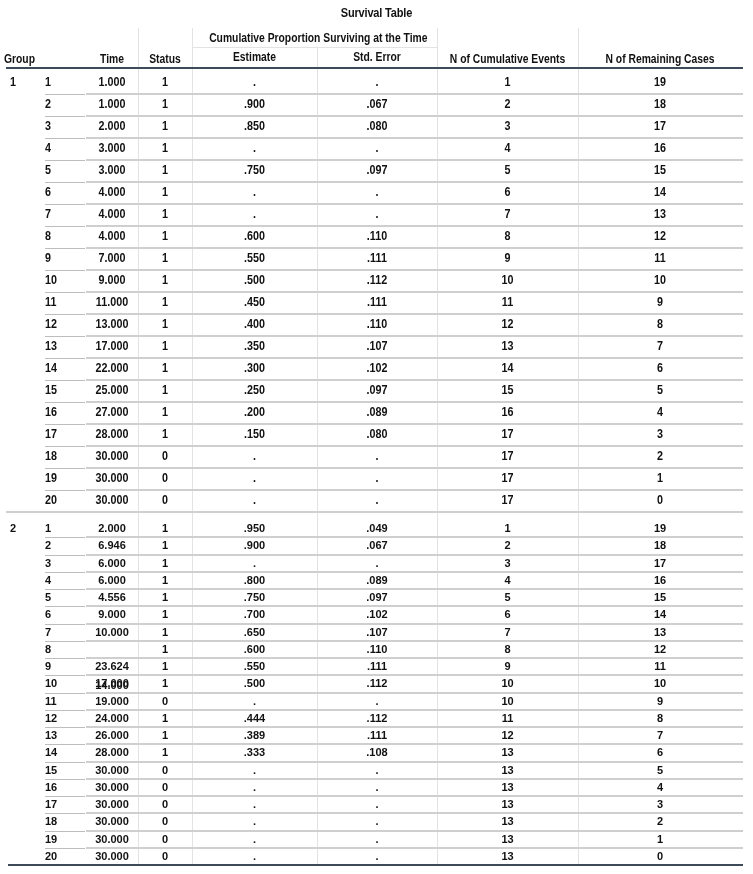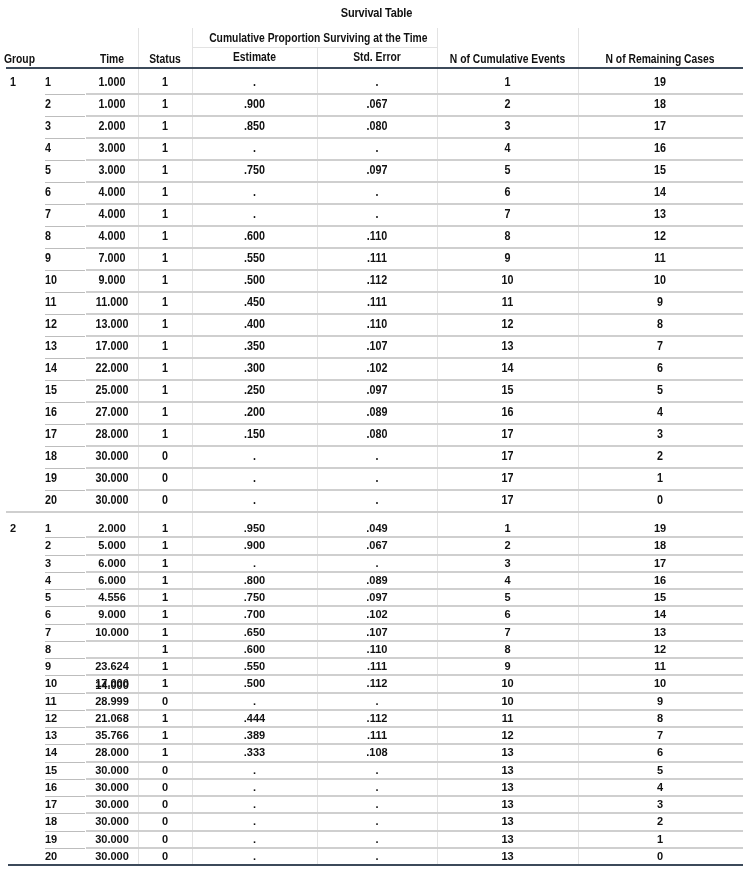--- a/index.html
+++ b/index.html
@@ -274,21 +274,21 @@
           <div class="cell" style="left: 138px; width: 54px; top: 522px; text-align: center;">1</div>
           <div class="cell" style="left: 192px; width: 125px; top: 522px; text-align: center;">.950</div>
           <div class="cell" style="left: 317px; width: 120px; top: 522px; text-align: center;">.049</div>
           <div class="cell" style="left: 437px; width: 141px; top: 522px; text-align: center;">1</div>
           <div class="cell" style="left: 578px; width: 164px; top: 522px; text-align: center;">19</div>
           <div class="rowline" style="left: 86px; width: 657px; top: 536px;"></div>
           <div class="rowline-short" style="left: 45px; width: 40px; top: 537px;"></div>
         </div>
         <div class="row" style="top: 0px;">
           <div class="cell" style="left: 45px; width: 40px; top: 539.25px; text-align: left; transform-origin: left center;">2</div>
-          <div class="cell" style="left: 86px; width: 52px; top: 539.25px; text-align: center;">5.000</div>
+          <div class="cell" style="left: 86px; width: 52px; top: 539.25px; text-align: center;">6.946</div>
           <div class="cell" style="left: 138px; width: 54px; top: 539.25px; text-align: center;">1</div>
           <div class="cell" style="left: 192px; width: 125px; top: 539.25px; text-align: center;">.900</div>
           <div class="cell" style="left: 317px; width: 120px; top: 539.25px; text-align: center;">.067</div>
           <div class="cell" style="left: 437px; width: 141px; top: 539.25px; text-align: center;">2</div>
           <div class="cell" style="left: 578px; width: 164px; top: 539.25px; text-align: center;">18</div>
           <div class="rowline" style="left: 86px; width: 657px; top: 554px;"></div>
           <div class="rowline-short" style="left: 45px; width: 40px; top: 555px;"></div>
         </div>
         <div class="row" style="top: 0px;">
           <div class="cell" style="left: 45px; width: 40px; top: 556.5px; text-align: left; transform-origin: left center;">3</div>
@@ -373,43 +373,43 @@
           <div class="cell" style="left: 138px; width: 54px; top: 677.25px; text-align: center;">1</div>
           <div class="cell" style="left: 192px; width: 125px; top: 677.25px; text-align: center;">.500</div>
           <div class="cell" style="left: 317px; width: 120px; top: 677.25px; text-align: center;">.112</div>
           <div class="cell" style="left: 437px; width: 141px; top: 677.25px; text-align: center;">10</div>
           <div class="cell" style="left: 578px; width: 164px; top: 677.25px; text-align: center;">10</div>
           <div class="rowline" style="left: 86px; width: 657px; top: 692px;"></div>
           <div class="rowline-short" style="left: 45px; width: 40px; top: 693px;"></div>
         </div>
         <div class="row" style="top: 0px;">
           <div class="cell" style="left: 45px; width: 40px; top: 694.5px; text-align: left; transform-origin: left center;">11</div>
-          <div class="cell" style="left: 86px; width: 52px; top: 694.5px; text-align: center;">28.999</div>
+          <div class="cell" style="left: 86px; width: 52px; top: 694.5px; text-align: center;">19.000</div>
           <div class="cell" style="left: 138px; width: 54px; top: 694.5px; text-align: center;">0</div>
           <div class="cell" style="left: 192px; width: 125px; top: 694.5px; text-align: center;">.</div>
           <div class="cell" style="left: 317px; width: 120px; top: 694.5px; text-align: center;">.</div>
           <div class="cell" style="left: 437px; width: 141px; top: 694.5px; text-align: center;">10</div>
           <div class="cell" style="left: 578px; width: 164px; top: 694.5px; text-align: center;">9</div>
           <div class="rowline" style="left: 86px; width: 657px; top: 709px;"></div>
           <div class="rowline-short" style="left: 45px; width: 40px; top: 710px;"></div>
         </div>
         <div class="row" style="top: 0px;">
           <div class="cell" style="left: 45px; width: 40px; top: 711.75px; text-align: left; transform-origin: left center;">12</div>
-          <div class="cell" style="left: 86px; width: 52px; top: 711.75px; text-align: center;">21.068</div>
+          <div class="cell" style="left: 86px; width: 52px; top: 711.75px; text-align: center;">24.000</div>
           <div class="cell" style="left: 138px; width: 54px; top: 711.75px; text-align: center;">1</div>
           <div class="cell" style="left: 192px; width: 125px; top: 711.75px; text-align: center;">.444</div>
           <div class="cell" style="left: 317px; width: 120px; top: 711.75px; text-align: center;">.112</div>
           <div class="cell" style="left: 437px; width: 141px; top: 711.75px; text-align: center;">11</div>
           <div class="cell" style="left: 578px; width: 164px; top: 711.75px; text-align: center;">8</div>
           <div class="rowline" style="left: 86px; width: 657px; top: 726px;"></div>
           <div class="rowline-short" style="left: 45px; width: 40px; top: 727px;"></div>
         </div>
         <div class="row" style="top: 0px;">
           <div class="cell" style="left: 45px; width: 40px; top: 729px; text-align: left; transform-origin: left center;">13</div>
-          <div class="cell" style="left: 86px; width: 52px; top: 729px; text-align: center;">35.766</div>
+          <div class="cell" style="left: 86px; width: 52px; top: 729px; text-align: center;">26.000</div>
           <div class="cell" style="left: 138px; width: 54px; top: 729px; text-align: center;">1</div>
           <div class="cell" style="left: 192px; width: 125px; top: 729px; text-align: center;">.389</div>
           <div class="cell" style="left: 317px; width: 120px; top: 729px; text-align: center;">.111</div>
           <div class="cell" style="left: 437px; width: 141px; top: 729px; text-align: center;">12</div>
           <div class="cell" style="left: 578px; width: 164px; top: 729px; text-align: center;">7</div>
           <div class="rowline" style="left: 86px; width: 657px; top: 743px;"></div>
           <div class="rowline-short" style="left: 45px; width: 40px; top: 744px;"></div>
         </div>
         <div class="row" style="top: 0px;">
           <div class="cell" style="left: 45px; width: 40px; top: 746.25px; text-align: left; transform-origin: left center;">14</div>

